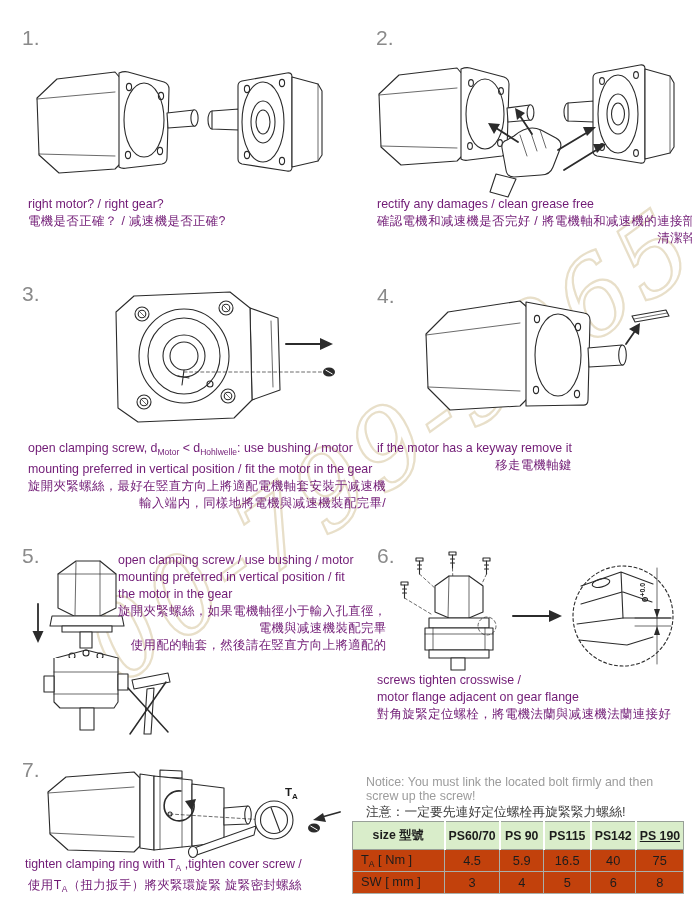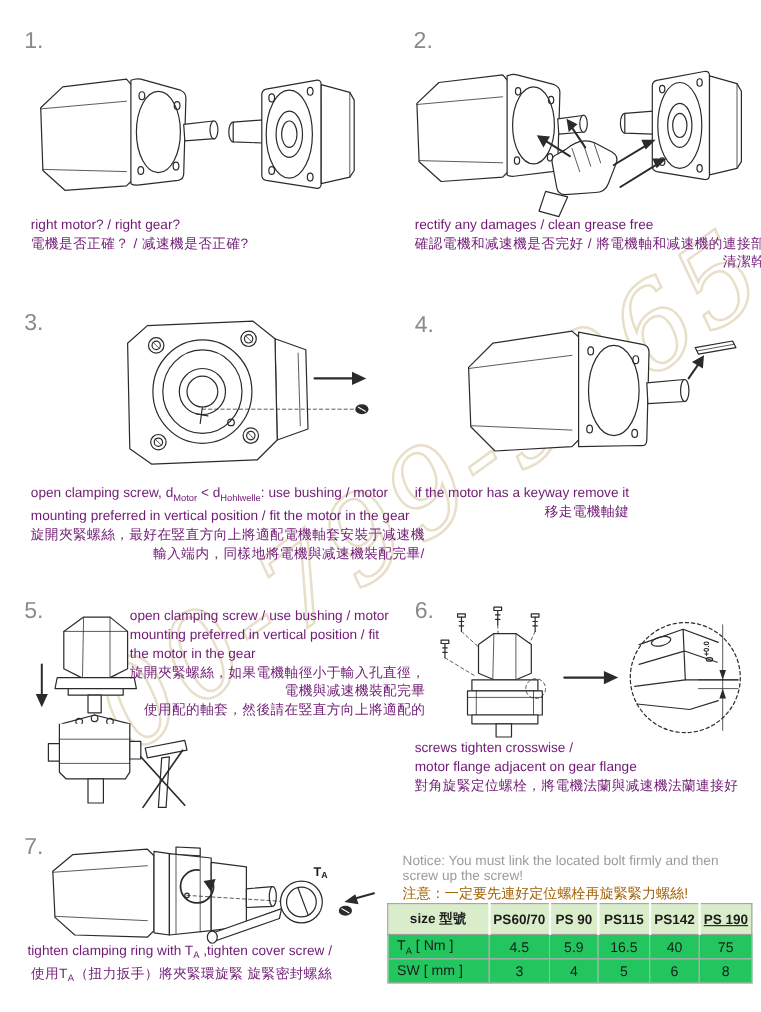--- a/index.html
+++ b/index.html
@@ -15,29 +15,29 @@
   .cap .cn{letter-spacing:0.4px;text-align:right;}
   .sb{font-size:8.5px;vertical-align:-3px;}
   svg.ill{position:absolute;overflow:visible;}
   .ln{stroke:#2b2b2b;stroke-width:1.1;fill:none;stroke-linejoin:round;stroke-linecap:round;}
   .fw{fill:#fff;stroke:#2b2b2b;stroke-width:1.1;stroke-linejoin:round;}
   .fd{fill:#2b2b2b;stroke:none;}
   .dash{stroke-dasharray:3 2.6;}
   .thin{stroke-width:0.7;}
   .notice{position:absolute;left:350px;top:776px;font-size:12.4px;line-height:13.6px;
           white-space:nowrap;color:#9c9c9c;margin-left:16px;}
-  .notice .cn{color:#a16207;margin-top:2px;font-size:12.8px;}
+  .notice .cn{color:#404040;margin-top:2px;font-size:12.8px;}
   table.spec{position:absolute;left:352px;top:821px;border-collapse:collapse;
              font-size:12.8px;color:#1c1c1c;table-layout:fixed;}
   .spec th{background:#d9edca;border-top:1px solid #98a098;border-bottom:1px solid #98a098;
            border-left:2px solid #fff;border-right:2px solid #fff;
            font-weight:bold;font-size:12.3px;padding:5px 3px;text-align:center;margin-left:20px;}
   .spec th:first-child{border-left:1px solid #98a098;}
   .spec th:last-child{border-right:1px solid #98a098;text-decoration:underline;}
-  .spec td{border:1px solid #a9afa9;text-align:center;padding:2px 3px;height:17px;background:#22c55e;}
+  .spec td{border:1px solid #a9afa9;text-align:center;padding:2px 3px;height:17px;background:#c2410c;}
   .spec td.lbl{text-align:left;padding-left:8px;}
   text.svgt{font-family:"Liberation Sans",sans-serif;fill:#1c1c1c;}
 </style>
 </head>
 <body>
 
 <div class="page">
 
   <div class="wm">00-799-9965</div>
 

